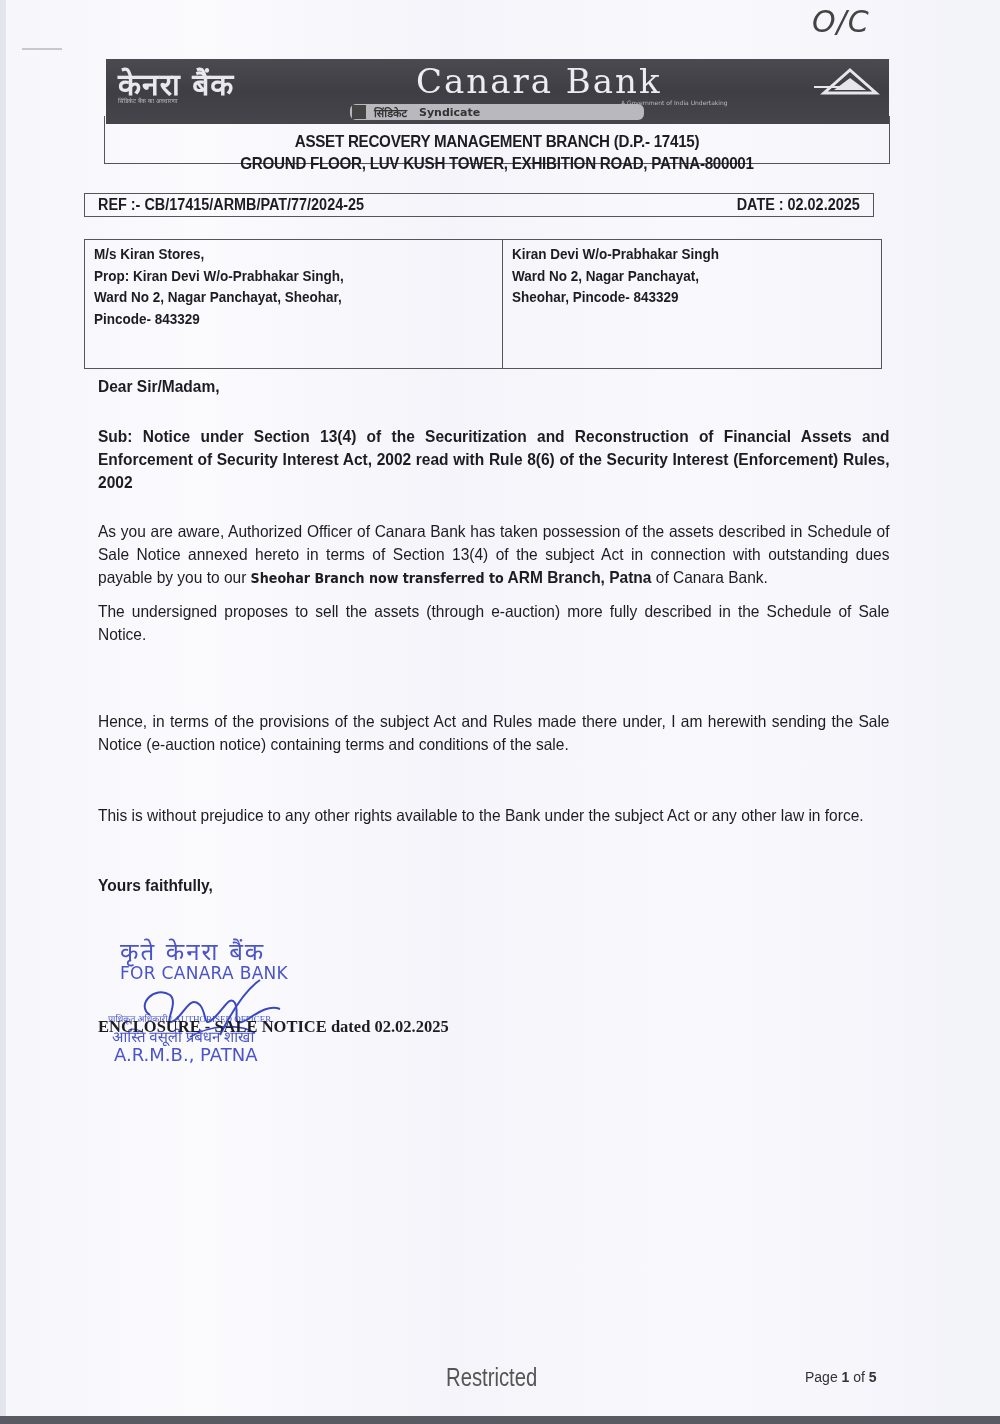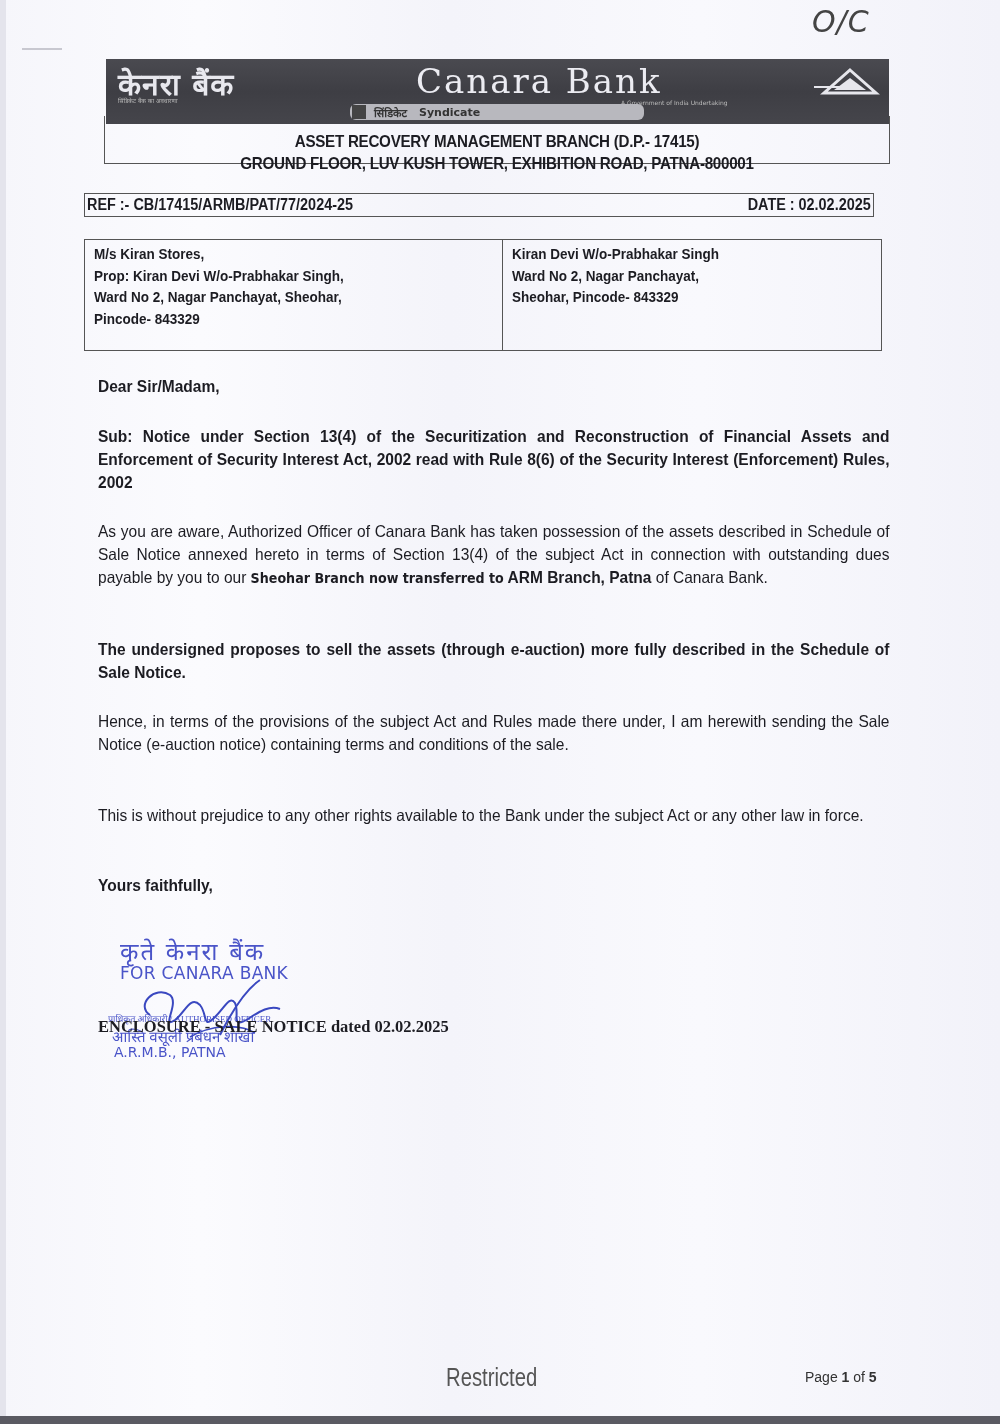--- a/index.html
+++ b/index.html
@@ -58,29 +58,29 @@
       text-align: center; font-weight: bold; font-size: 16.5px; line-height: 22px; padding-top: 14px;
       font-family: "Liberation Sans", sans-serif; letter-spacing: -0.3px; transform-origin: center;
     }
     .branch-box div { transform: scaleX(0.92); }
 
     
     .ref-row {
       position: absolute; left: 84px; top: 193px; width: 790px; height: 24px;
       border: 1px solid #555; box-sizing: border-box; font-weight: bold; font-size: 16px;
       font-family: "Liberation Sans", sans-serif; display: flex; justify-content: space-between; align-items: center;
-      padding: 0 2px;
+      padding: 0 13px;
     }
     .ref-row span { display: inline-block; transform: scaleX(0.9); }
     .ref-row .ref { transform-origin: left center; }
     .ref-row .date { transform-origin: right center; }
 
     
     .addr-table {
-      position: absolute; left: 84px; top: 239px; width: 798px; height: 112px;
+      position: absolute; left: 84px; top: 239px; width: 798px; height: 130px;
       border: 1px solid #555; box-sizing: border-box; display: flex;
     }
     .addr-cell {
       box-sizing: border-box; padding: 3px 9px; font-weight: bold; font-size: 15px; line-height: 21.5px;
       font-family: "Liberation Sans", sans-serif;
     }
     .addr-cell div { transform: scaleX(0.9); transform-origin: left center; white-space: nowrap; }
     .addr-cell.left { width: 418px; border-right: 1px solid #555; }
     .addr-cell.right { flex: 1; }
 
@@ -89,32 +89,32 @@
       position: absolute; left: 98px; width: 792px;
       font-family: "Liberation Sans", sans-serif; font-size: 16.5px; line-height: 23px;
     }
     .body-text .inner { transform: scaleX(0.94); transform-origin: left top; width: 842px; text-align: justify; }
     .bold { font-weight: bold; }
     .sans-bold { font-family: "DejaVu Sans", sans-serif; font-weight: bold; font-size: 13.5px; }
 
     .salutation { top: 375px; }
     .subject { top: 425px; }
     .para1 { top: 520px; }
-    .para2 { top: 638px; font-weight: bold; }
+    .para2 { top: 600px; }
     .para3 { top: 710px; }
     .para4 { top: 804px; }
     .closing { top: 874px; }
 
     
     .stamp { position: absolute; left: 120px; top: 934px; color: #4a54c8; }
     .stamp .s-hindi { font-size: 24px; font-family: "DejaVu Sans", sans-serif; letter-spacing: 2px; }
     .stamp .s-for { font-size: 17px; font-family: "DejaVu Sans", sans-serif; margin-top: -4px; letter-spacing: 0.3px; }
     .stamp .s-small { position: absolute; left: -12px; top: 78px; font-size: 9px; white-space: nowrap; }
     .stamp .s-hindi2 { position: absolute; left: -8px; top: 92px; font-size: 15px; white-space: nowrap; }
-    .stamp .s-patna { position: absolute; left: -6px; top: 110px; font-size: 14px; font-family: "DejaVu Sans", sans-serif; white-space: nowrap; }
+    .stamp .s-patna { position: absolute; left: -6px; top: 110px; font-size: 18px; font-family: "DejaVu Sans", sans-serif; white-space: nowrap; }
     .signature { position: absolute; left: 130px; top: 975px; width: 160px; height: 70px; }
 
     .officer {
       position: absolute; left: 98px; top: 1016px; font-weight: bold; font-size: 16.5px; line-height: 22px;
       font-family: "Liberation Serif", serif;
     }
 
     
     .footer-restricted {
       position: absolute; left: 446px; top: 1362px; font-size: 26px; color: #555;

